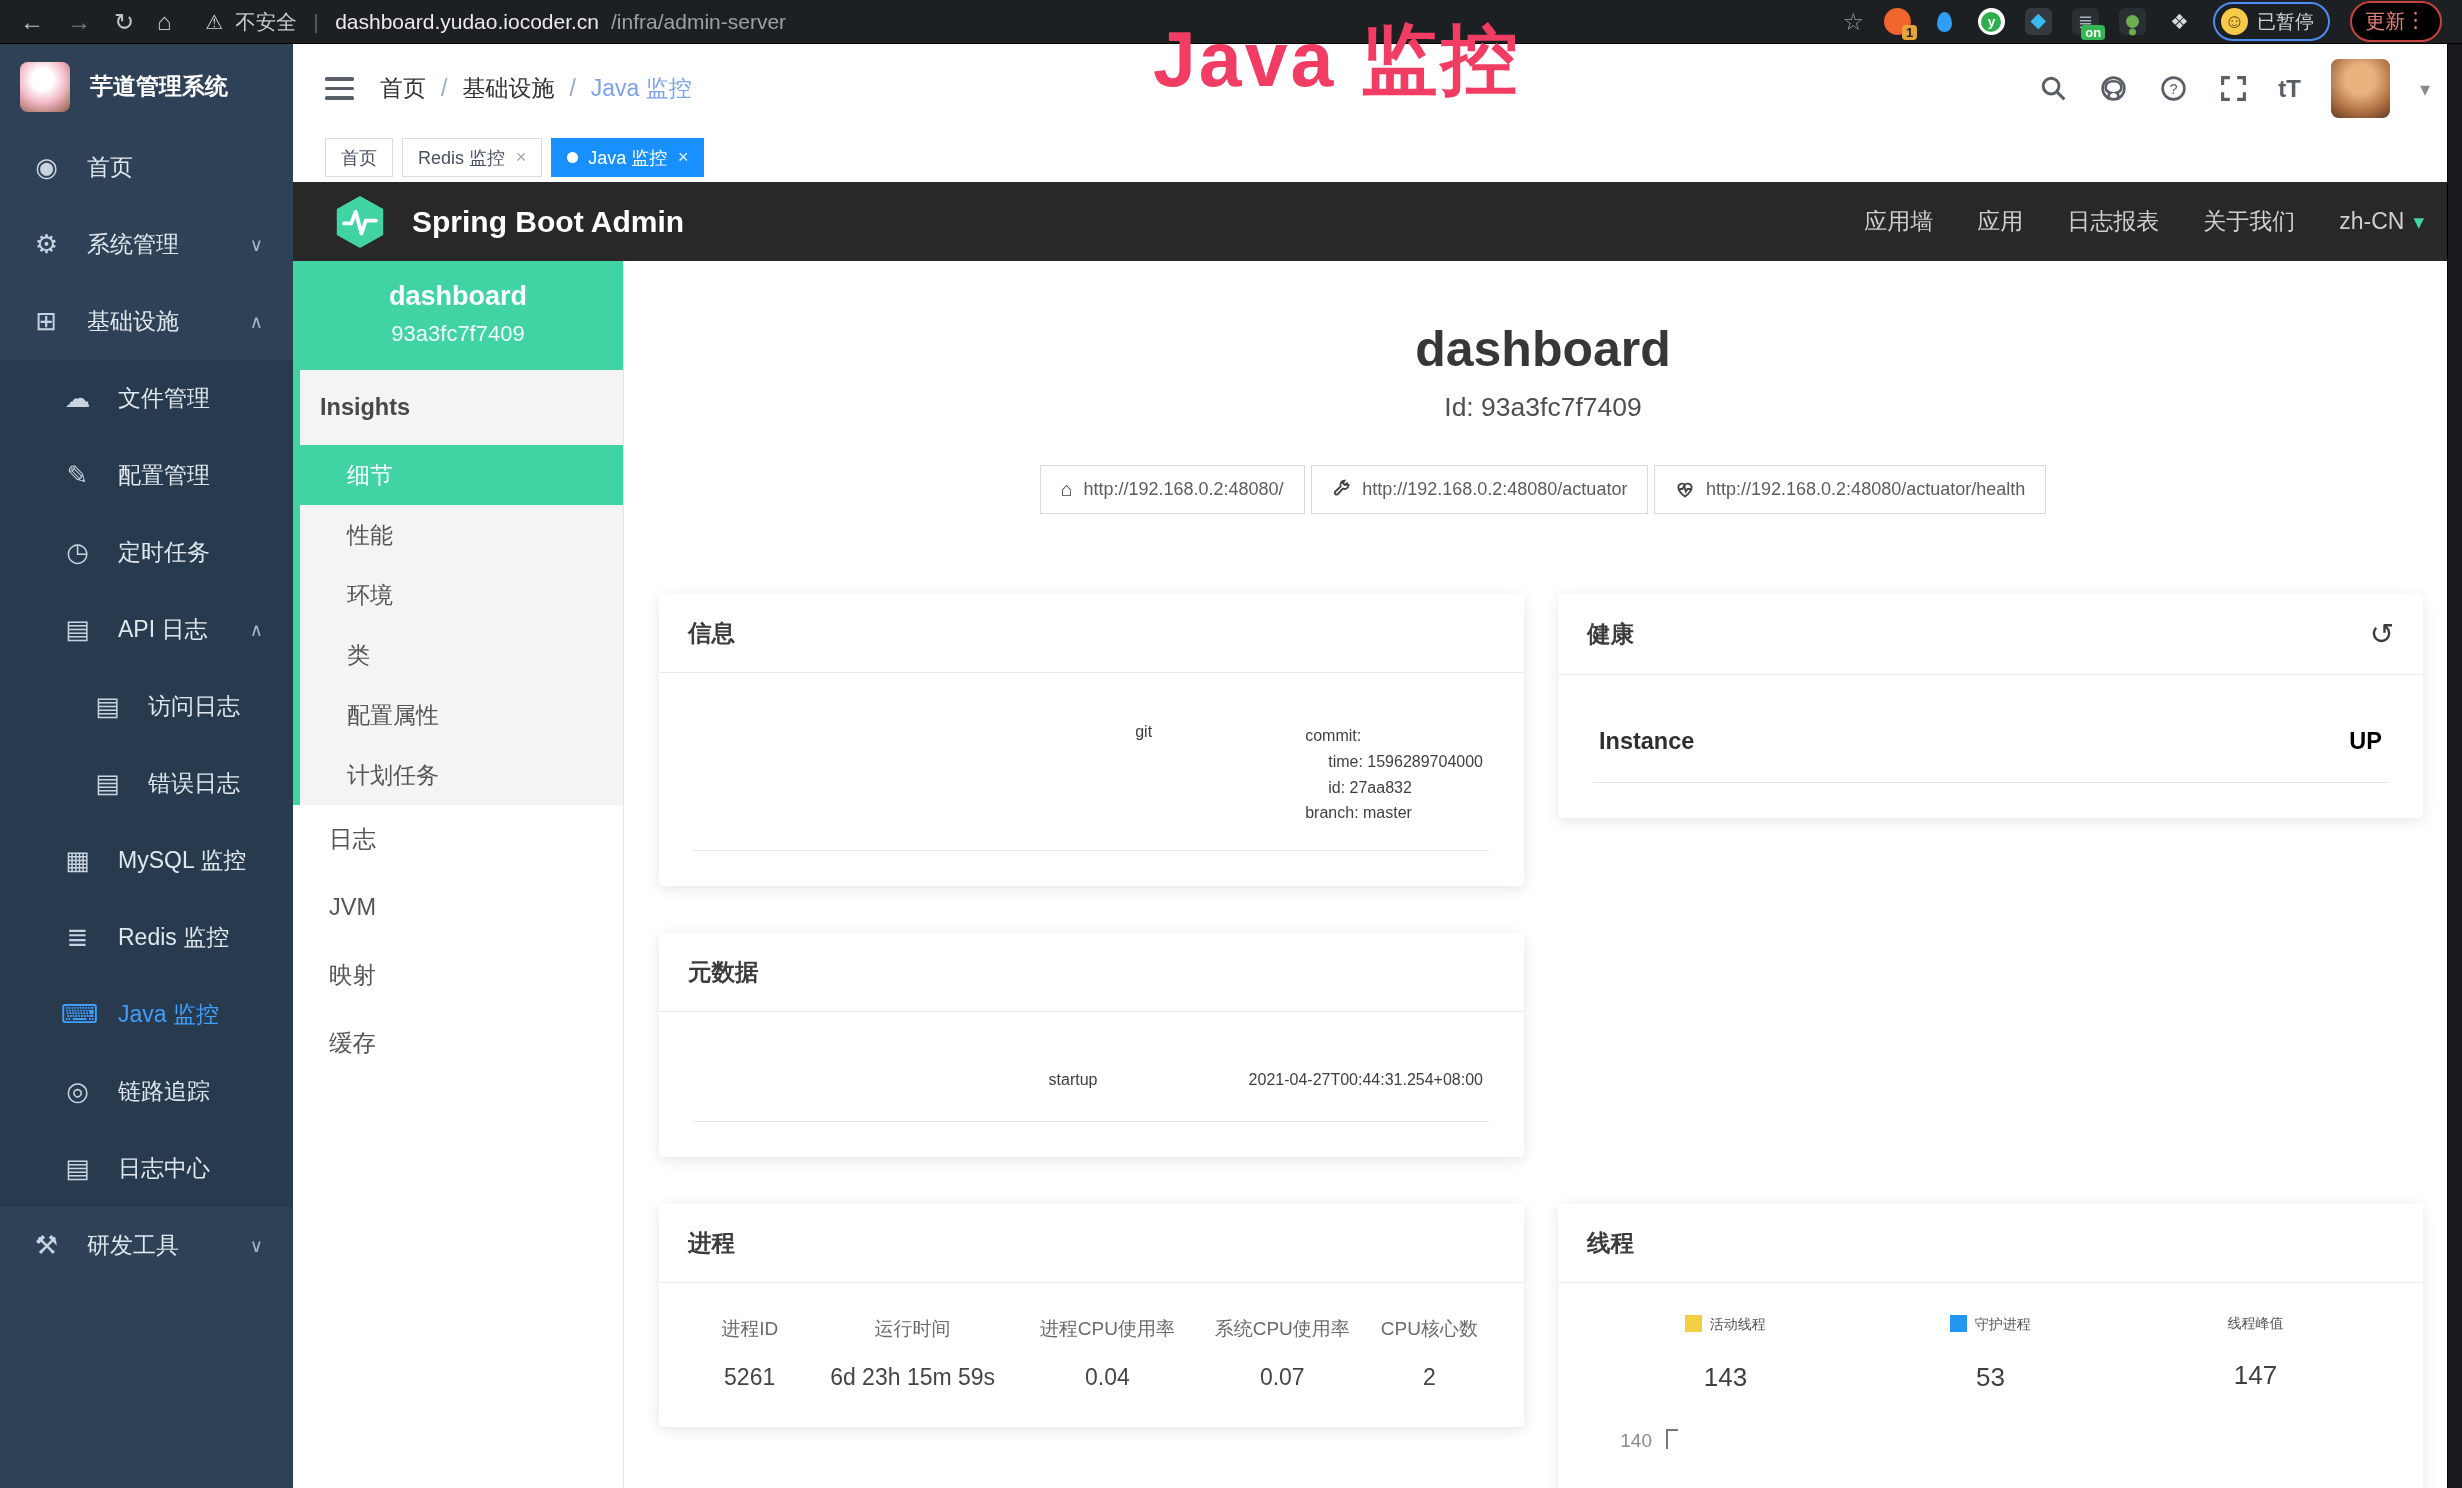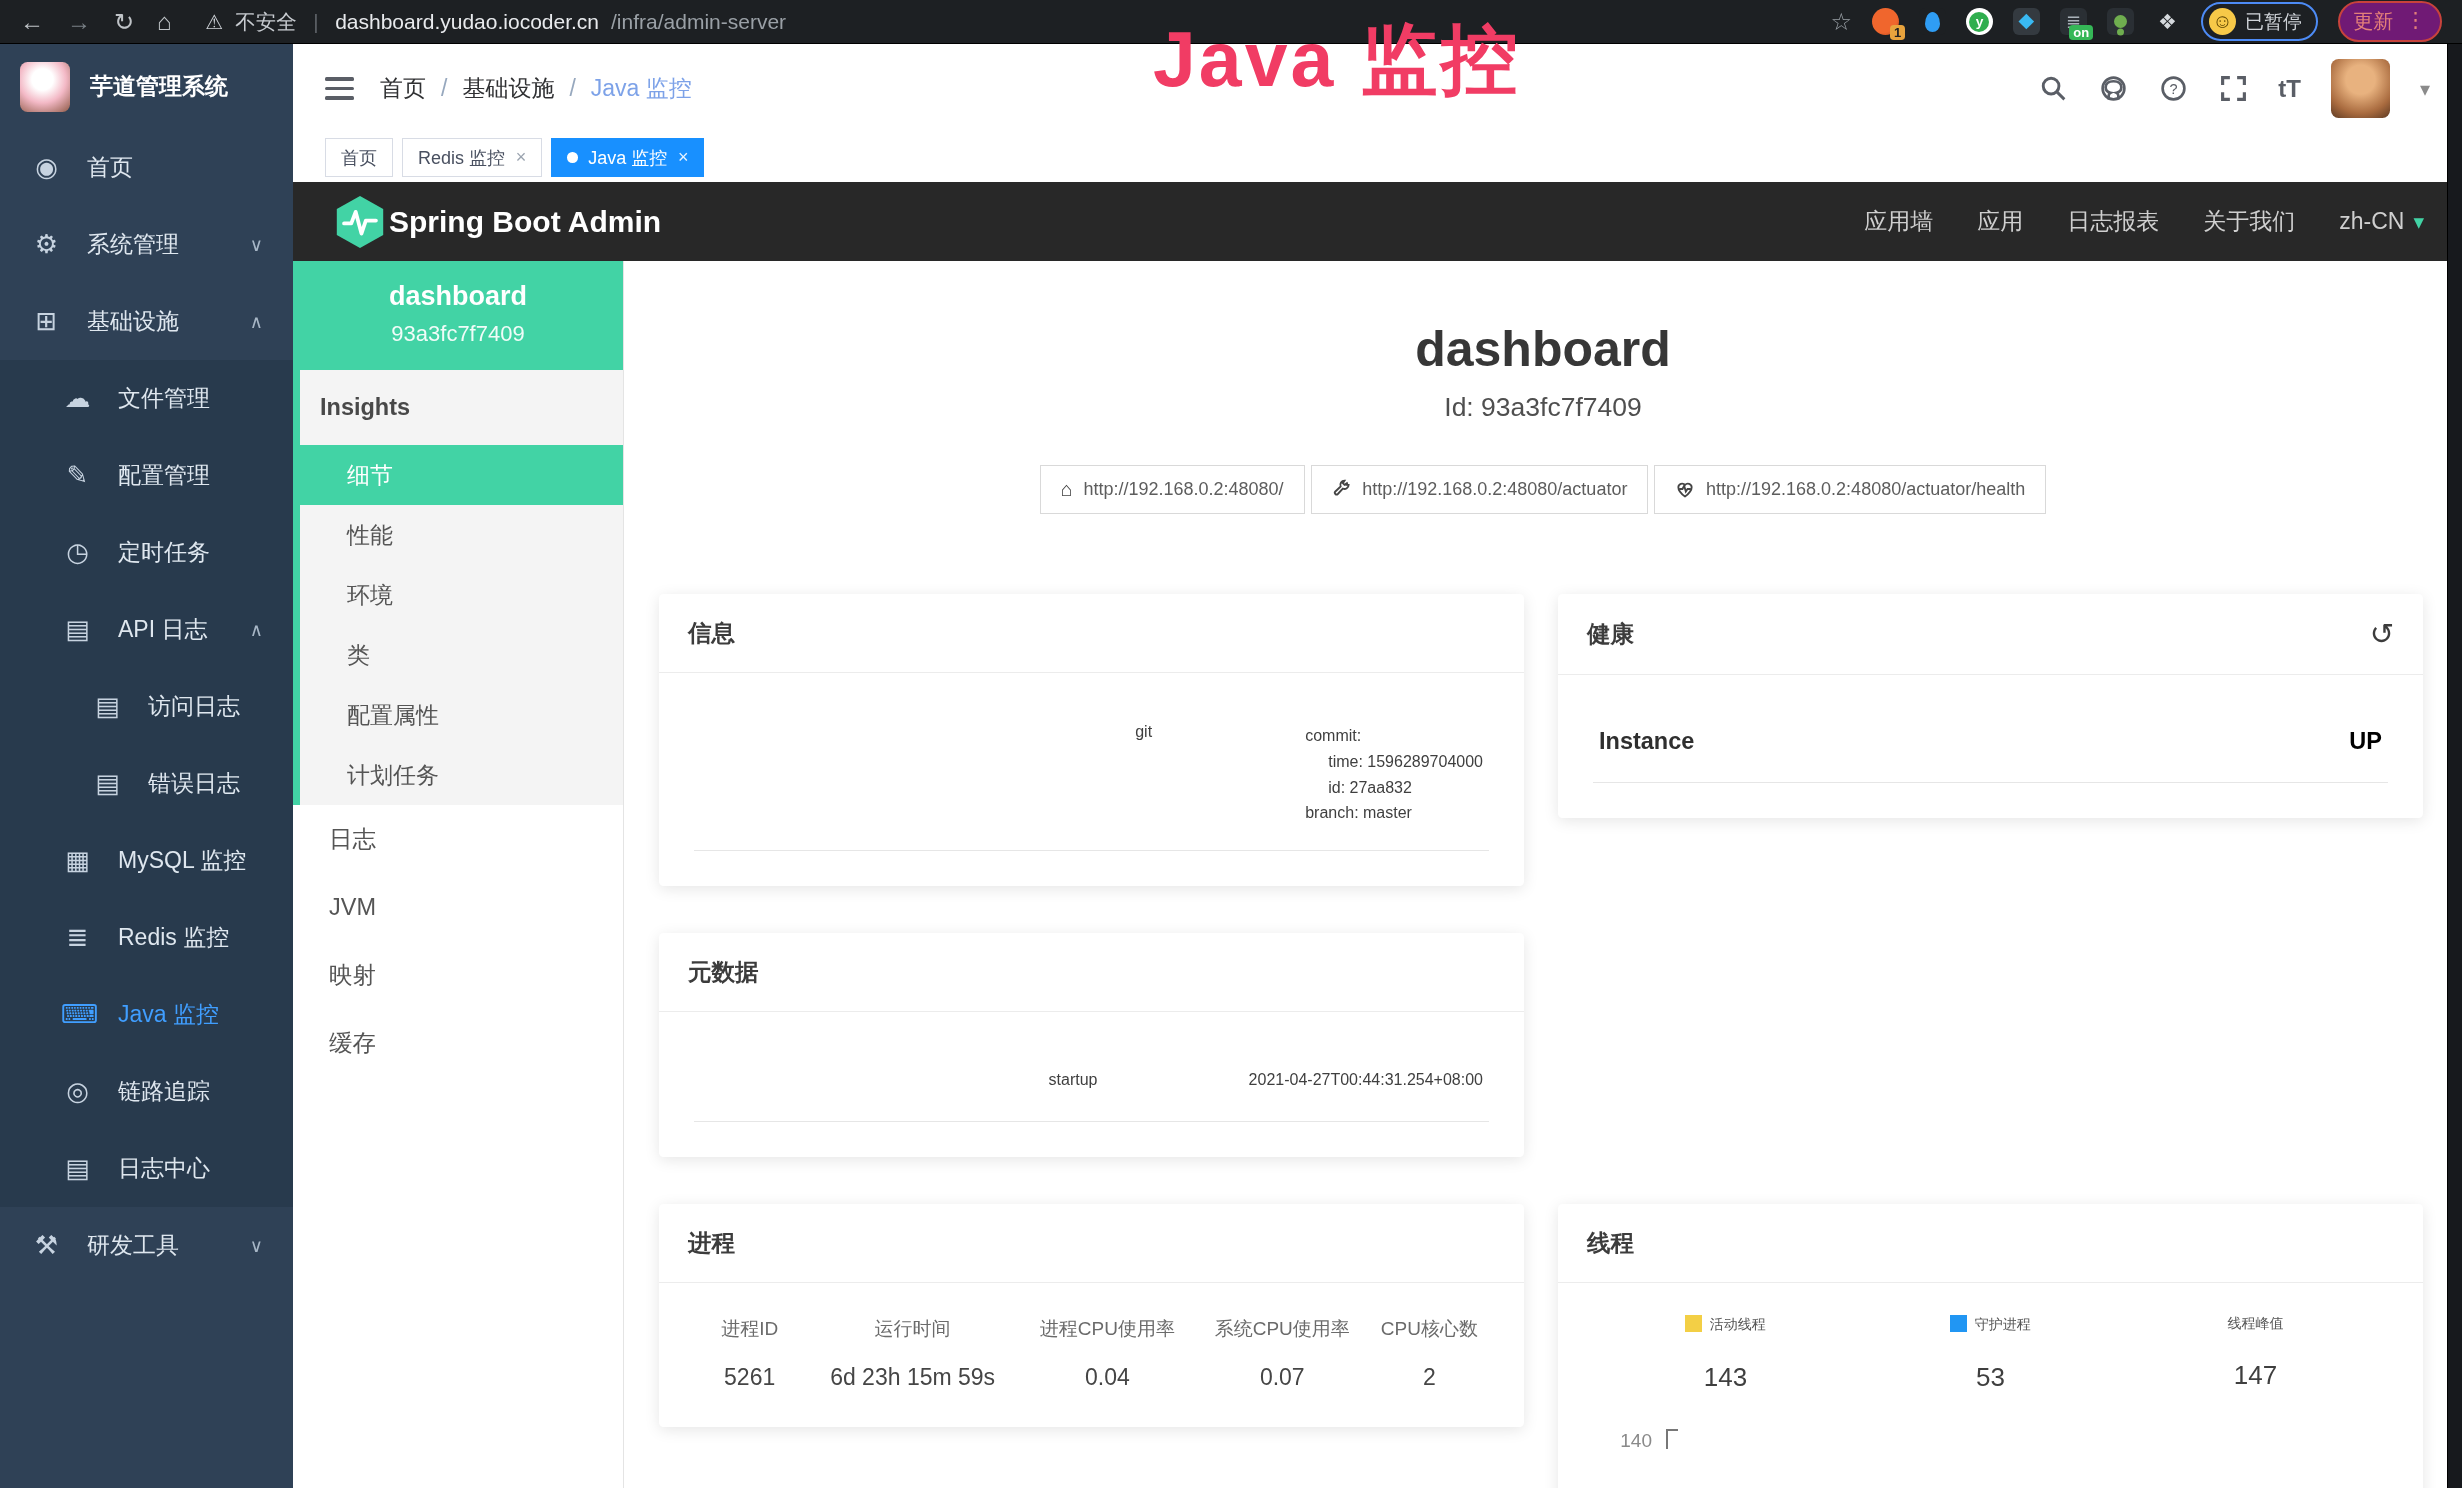--- a/index.html
+++ b/index.html
@@ -32,22 +32,22 @@
   .e4{background:#343a40;}
   .e4 .dia{width:10.6px;height:10.6px;background:#39b9f2;transform:rotate(45deg);}
   .e5{background:#2a2f34;color:#aab2ba;font-size:18px;}
   .e6{background:#2a2f34;}
   .e6 .person{width:13.7px;height:13.7px;border-radius:50%;background:#6fae4f;box-shadow:0 10.6px 0 -3px #6fae4f;}
   .e7{color:#d5d9dd;font-size:21px;}
   .paused-chip{display:flex;align-items:center;gap:9px;border:2.3px solid #4d8bf5;
     border-radius:24px;padding:3.8px 13.7px 3.8px 6px;color:#cfd3d8;font-size:19px;}
   .emoji-face{width:27px;height:27px;border-radius:50%;background:#f7c948;color:#5b4300;
     display:flex;align-items:center;justify-content:center;font-size:20px;}
-  .update-btn{display:flex;gap:12px;border:2.3px solid #c8433c;
-    background:#701a75;border-radius:23px;padding:4.6px 13.7px;color:#e48079;font-size:20px;}
+  .update-btn{display:flex;gap:0;border:2.3px solid #c8433c;
+    background:#000000;border-radius:23px;padding:4.6px 13.7px;color:#e48079;font-size:20px;}
   .update-btn .dots{font-size:21px;color:#e48079;}
 
   
   .annotation{position:absolute;left:1153px;top:9px;z-index:60;font-size:77px;
     font-weight:700;letter-spacing:3px;pointer-events:none;}
 
   
   .app{display:flex;height:1445px;}
   .sidebar{width:293px;flex-shrink:0;background:#2f4156;color:#dfe7ef;display:flex;flex-direction:column;}
   .logo-row{height:85px;display:flex;align-items:center;gap:20px;padding:0 20px;}
@@ -81,21 +81,21 @@
 
   .tabs-row{height:49px;display:flex;align-items:center;padding:0 32px;gap:9px;background:#fff;}
   .tab{height:39px;display:flex;align-items:center;gap:10.6px;padding:0 15px;
     border:1.5px solid #d8dce5;background:#fff;font-size:18px;color:#495060;}
   .tab .close{font-size:18px;color:#9aa3af;}
   .tab.active{background:#1890ff;border-color:#1890ff;color:#fff;}
   .tab.active .close{color:#eaf4ff;}
   .tab .dot{width:10.6px;height:10.6px;border-radius:50%;background:#fff;}
 
   
-  .sba-navbar{height:79px;background:#282828;display:flex;align-items:center;padding:0 38px;}
+  .sba-navbar{height:79px;background:#282828;display:flex;align-items:center;padding:0 38px;gap:23px;}
   .sba-logo{width:58px;height:58px;}
   .sba-brand{font-size:30px;font-weight:700;color:#fff;}
   .sba-links{margin-left:auto;display:flex;align-items:center;gap:44px;font-size:23px;color:#cfcfcf;}
   .lang{display:flex;align-items:center;gap:9px;}
   .lang .caret{color:#42d3a5;font-size:21px;}
 
   
   .sba-body{flex:1;display:flex;min-height:0;}
   .sba-sidebar{width:331px;flex-shrink:0;background:#fff;border-right:1.5px solid #e4e4e4;
     display:flex;flex-direction:column;}

